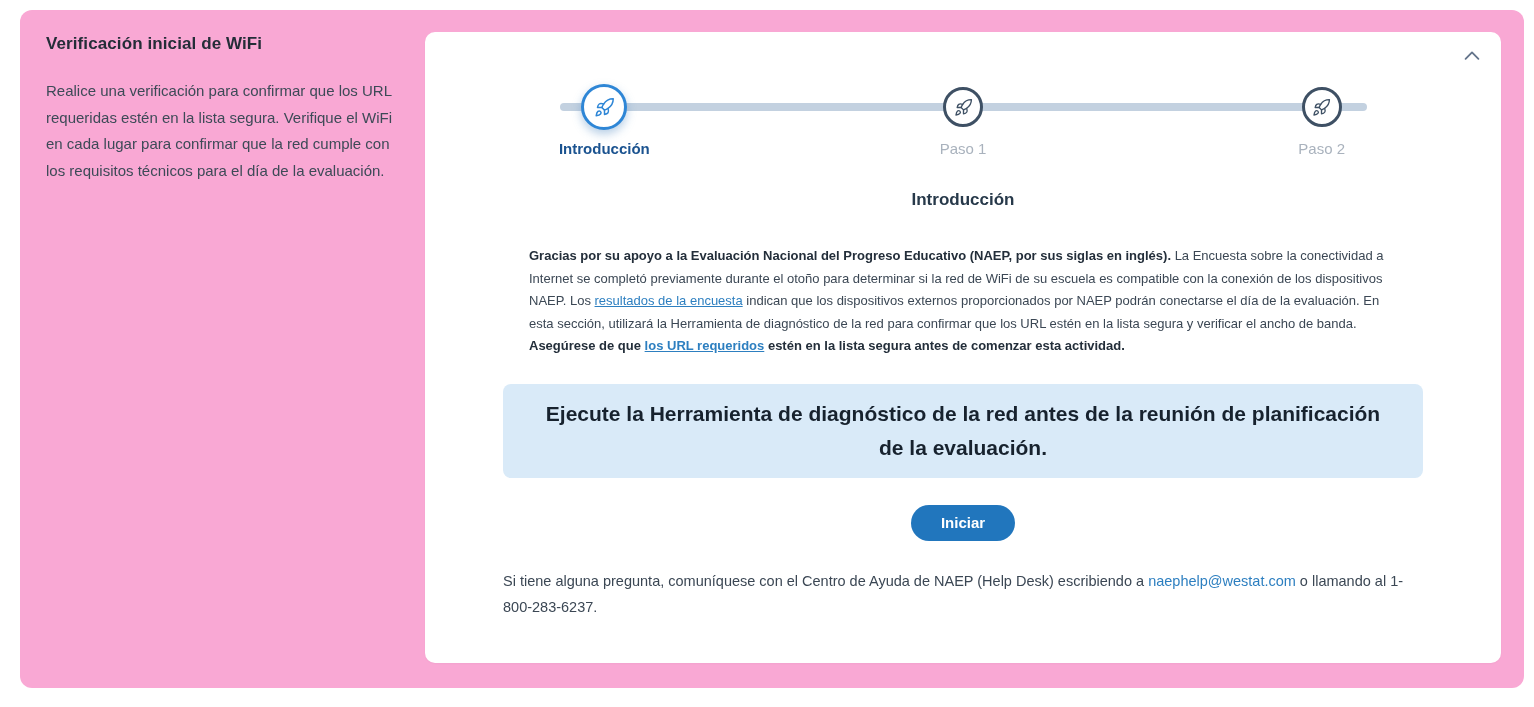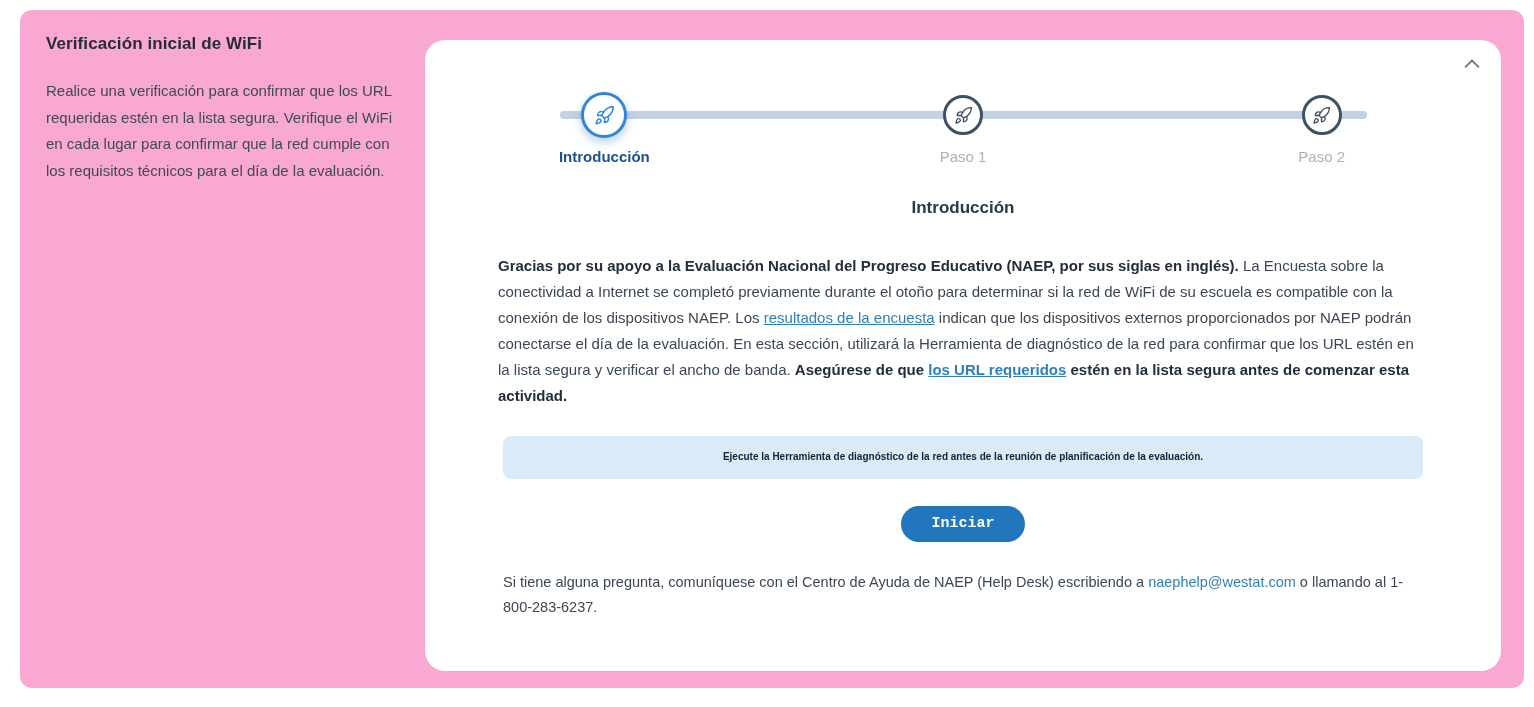--- a/index.html
+++ b/index.html
@@ -9,22 +9,22 @@
 
   .panel { position:absolute; left:20px; top:10px; width:1504px; height:678px;
     background:#f9a8d4; border-radius:12px; }
 
   
   .sidebar { position:absolute; left:26px; top:24px; width:356px; }
   .sidebar-title { font-size:17px; font-weight:bold; color:#242d38; letter-spacing:.1px; }
   .sidebar-desc { margin-top:24px; font-size:15px; line-height:1.78; color:#3d4a57; }
 
   
-  .card { position:absolute; left:405px; top:30px; width:1076px; height:631px;
-    background:#ffffff; border-radius:20px; box-shadow:0 1px 2px rgba(30,40,60,.03); }
+  .card { position:absolute; left:405px; top:22px; width:1076px; height:631px;
+    background:#ffffff; border-radius:10px; box-shadow:0 1px 2px rgba(30,40,60,.03); }
 
   .collapse-btn { position:absolute; top:12px; right:14px; width:30px; height:26px;
     background:none; border:none; cursor:pointer; display:flex; align-items:center; justify-content:center; }
 
   
   .stepper { position:relative; display:flex; padding-top:52px; }
   .track { position:absolute; left:12.5%; right:12.5%; top:71px; height:8px;
     background:#c3d1e0; border-radius:4px; z-index:0; }
   .step { flex:1; display:flex; flex-direction:column; align-items:center; position:relative; z-index:1; }
   .circle-wrap { height:46px; display:flex; align-items:center; }
@@ -32,32 +32,32 @@
     border:3px solid #3e5064; color:#3e5064; display:flex; align-items:center;
     justify-content:center; cursor:pointer; }
   .step-label { margin-top:10px; font-size:15px; color:#a9b2bd; }
   .step.active .circle { width:46px; height:46px; border-color:#2e86d6; color:#2e86d6;
     box-shadow:0 4px 10px rgba(70,130,190,.40); }
   .step.active .step-label { color:#1b5390; font-weight:bold; }
 
   
   .card-heading { margin-top:33px; text-align:center; font-size:17px; color:#27394a; }
 
-  .intro-copy { margin:35px 73px 0; font-size:15px; line-height:1.74; color:#3b4754; }
+  .intro-copy { margin:35px 104px 0; font-size:13px; line-height:1.74; color:#3b4754; }
   .intro-copy b { color:#232e3a; }
   .text-link { color:#2d7fc0; text-decoration:underline; cursor:pointer; }
   b .text-link, .text-link.bold { font-weight:bold; }
 
   .callout { margin:26px 78px 0; background:#d9eaf8; border-radius:8px;
     padding:13px 30px 14px; text-align:center; }
-  .callout div { font-weight:bold; font-size:10px; line-height:1.6; color:#17222e; }
+  .callout div { font-weight:bold; font-size:21px; line-height:1.6; color:#17222e; }
 
   .start-btn { display:block; margin:27px auto 0; background:#2176bd; color:#ffffff;
     border:none; border-radius:18px; padding:9px 30px 10px; font-size:15px; font-weight:bold;
-    font-family:Liberation Mono, monospace; cursor:pointer; }
+    font-family:Liberation Sans, sans-serif; cursor:pointer; }
 
   .help-note { margin:28px 78px 0; font-size:14.5px; line-height:1.75; color:#3b4754; }
   .email-link { color:#2d7fc0; text-decoration:none; cursor:pointer; }
 </style>
 </head>
 <body>
 
 <div class="panel">
 
   <aside class="sidebar">

